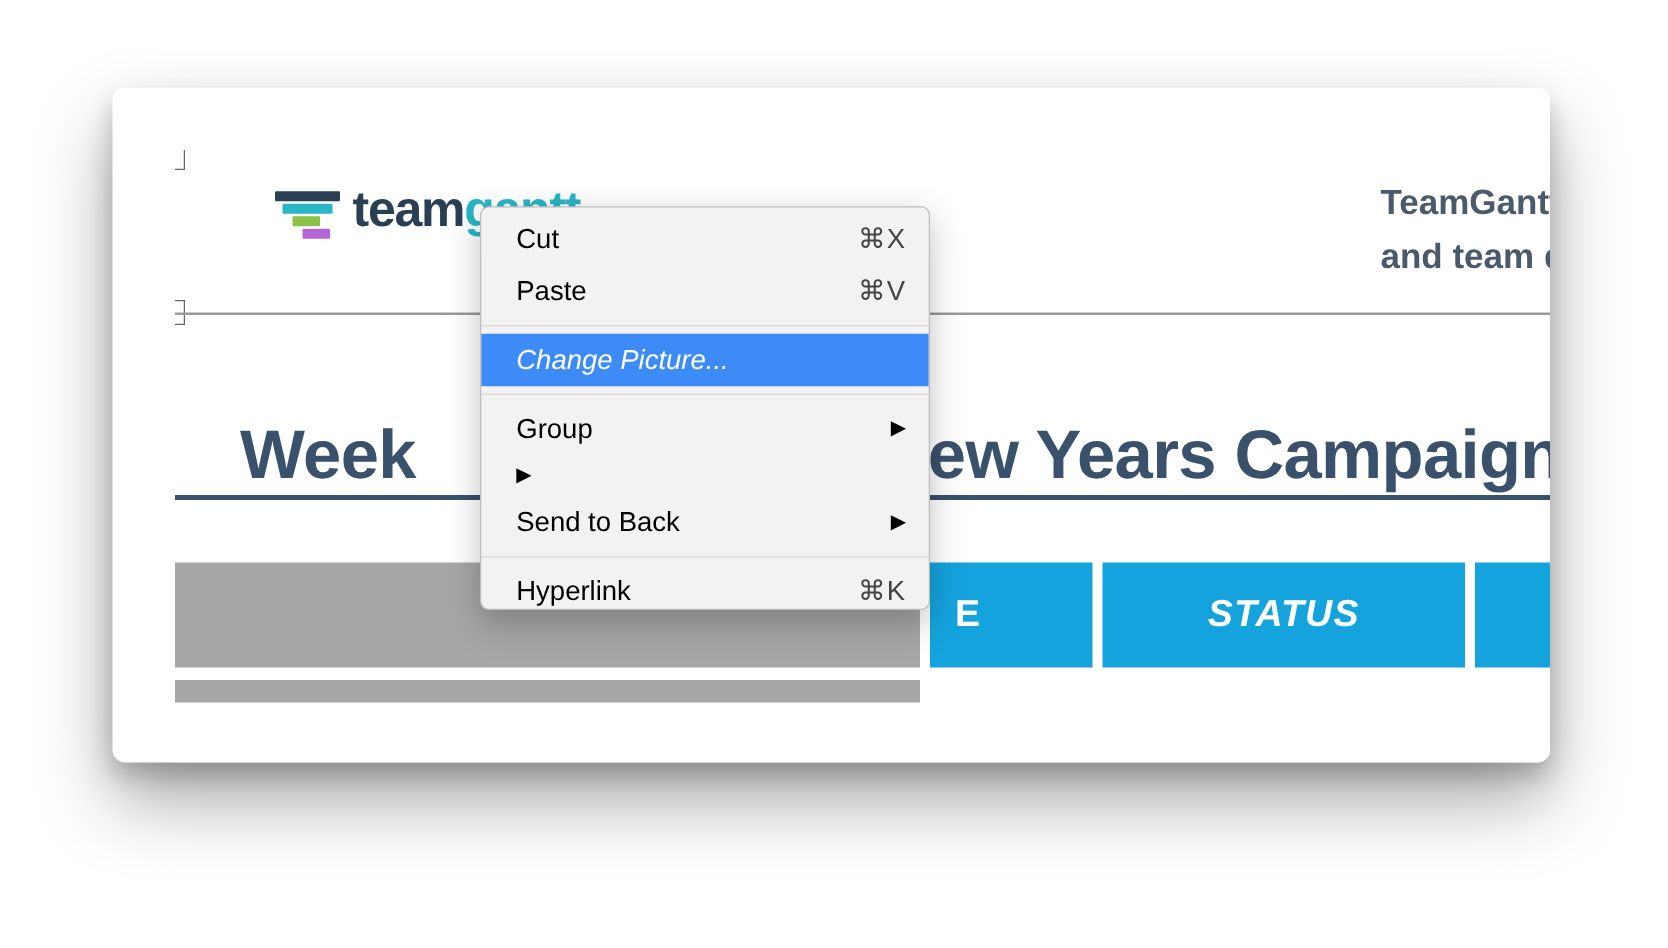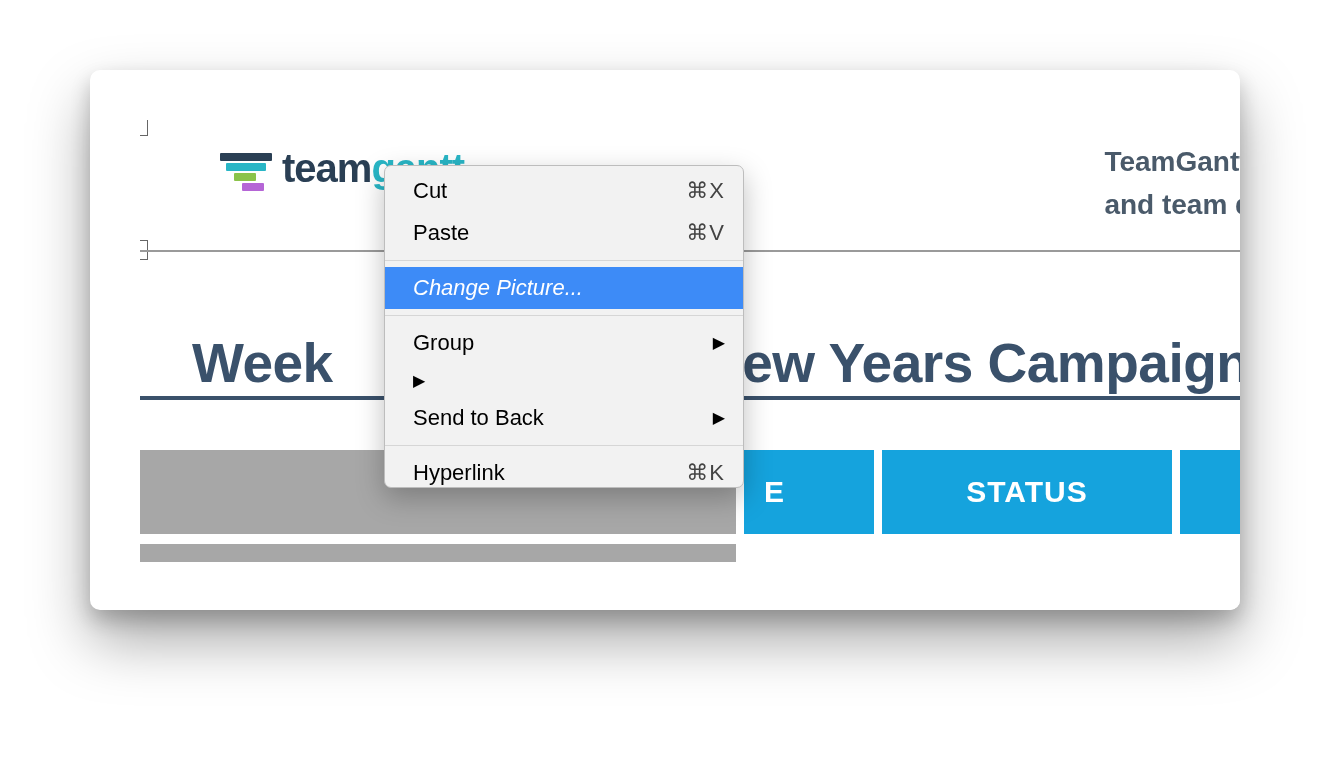--- a/index.html
+++ b/index.html
@@ -127,21 +127,21 @@
     font-weight: 800;
     font-size: 30px;
     letter-spacing: 1px;
     height: 84px;
     display: flex;
     align-items: center;
     justify-content: center;
   }
   .th1 { flex: 0 0 596px; background: #a7a7a7; }
   .th2 { flex: 0 0 130px; padding-left: 20px; justify-content: flex-start; }
-  .th3 { flex: 0 0 290px; }
+  .th3 { flex: 0 0 290px; font-style: italic; }
   .th4 { flex: 0 0 60px; }
   .gray-strip {
     position: absolute;
     top: 424px;
     left: 0;
     width: 596px;
     height: 18px;
     background: #a7a7a7;
   }
 

